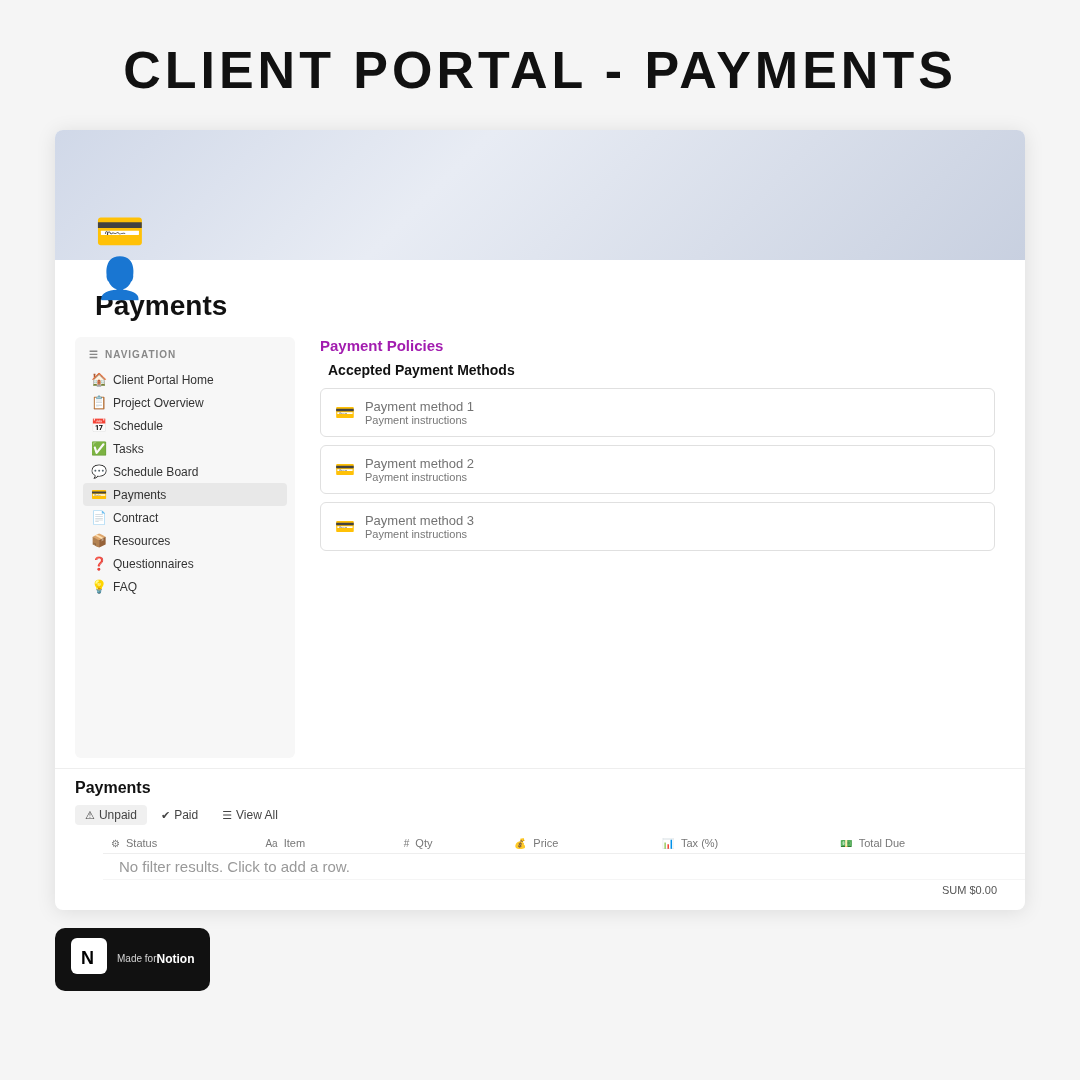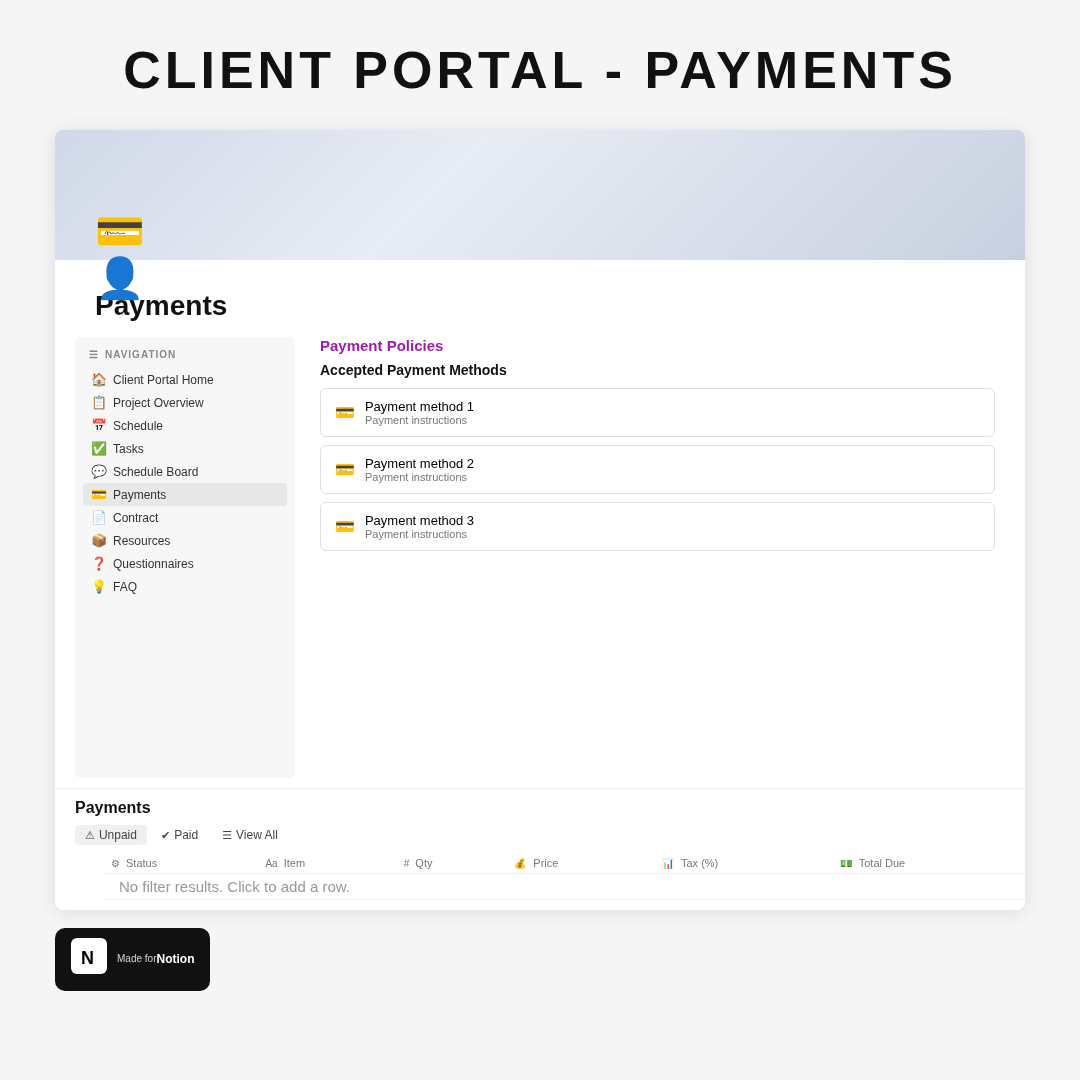--- a/index.html
+++ b/index.html
@@ -139,20 +139,21 @@
       color: #555;
       line-height: 1.5;
       margin-bottom: 16px;
     }
 
     .accepted-methods-title {
       font-size: 14px;
       font-weight: 600;
       color: #111;
       margin-bottom: 10px;
+      margin-left: 8px;
     }
 
     .payment-method-card {
       border: 1px solid #e0e0e0;
       border-radius: 6px;
       padding: 10px 14px;
       margin-bottom: 8px;
       display: flex;
       align-items: center;
       gap: 10px;
@@ -165,21 +166,21 @@
     }
 
     .payment-method-info {
       display: flex;
       flex-direction: column;
     }
 
     .payment-method-name {
       font-size: 13px;
       font-weight: 500;
-      color: #000000;
+      color: #737373;
     }
 
     .payment-method-instructions {
       font-size: 11px;
       color: #777;
     }
 
     
     .payments-section {
       padding: 10px 20px;
@@ -452,20 +453,25 @@
       </thead>
       <tbody>
         <tr>
           <td colspan="6">
             <span class="no-results">No filter results. Click to add a row.</span>
           </td>
         </tr>
       </tbody>
     </table>
 
+    <div class="sum-row">
+      <span>SUM</span>
+      &nbsp;
+      <span>$0.00</span>
+    </div>
   </div>
 
 </div>
 
 <div class="bottom-bar">
 
   <div class="notion-badge">
     <div class="notion-badge-icon">
       <svg width="36" height="36" viewBox="0 0 36 36" fill="none" xmlns="http://www.w3.org/2000/svg">
         <rect width="36" height="36" rx="6" fill="white"></rect>

